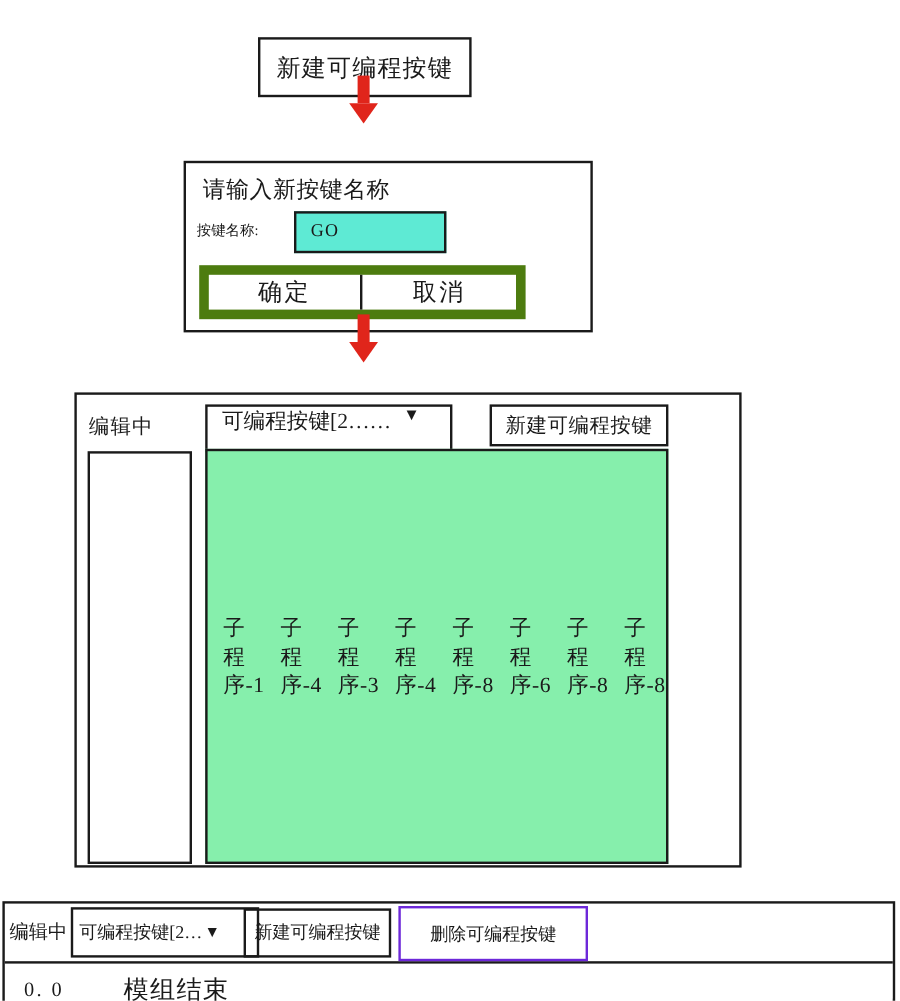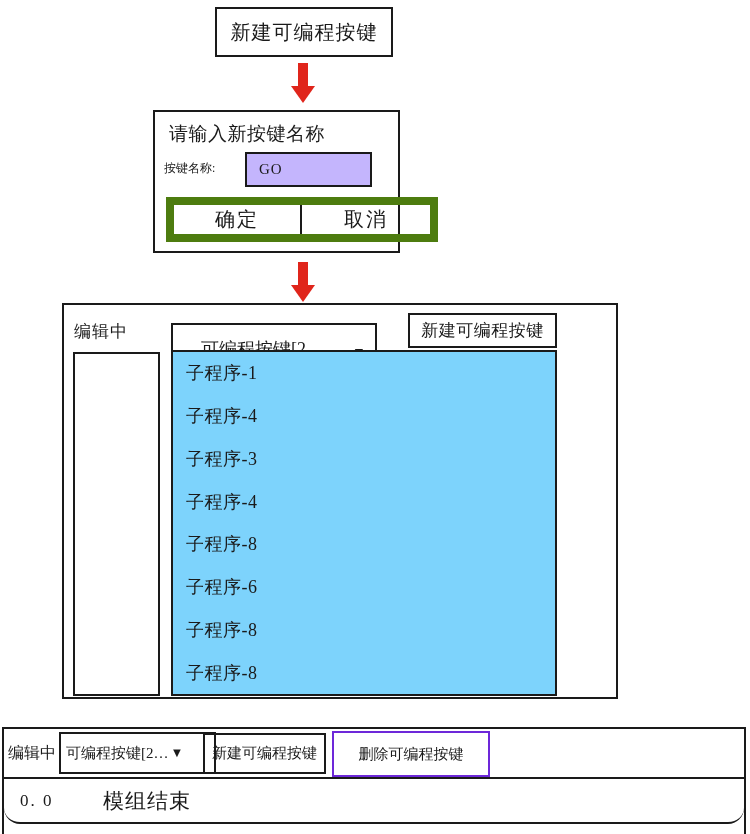--- a/index.html
+++ b/index.html
@@ -2,57 +2,57 @@
 <html><head>
 <meta charset="utf-8">
 <style>
   * { margin:0; padding:0; box-sizing:border-box; }
   html,body { width:750px; height:834px; background:#ffffff; overflow:hidden; }
   body {
     position:relative;
     font-family:"Liberation Serif","DejaVu Serif",serif;
     color:#1a1a1a;
   }
-  .abs { position:absolute; }
+  .abs { position:absolute;margin-top:24px; }
   .bordered { border:2px solid #1a1a1a; background:#fff; }
   .center { display:flex; align-items:center; justify-content:center; }
 
   
   .top-box { left:215px; top:7px; width:178px; height:50px; font-size:20px; letter-spacing:1px; }
 
   
   .arrow { position:absolute; width:24px; }
   .arrow .shaft { width:10px; height:23px; margin:0 auto; }
   .arrow .head { width:0; height:0; border-left:12px solid transparent; border-right:12px solid transparent; }
   .arrow1 { left:291px; top:63px; }
   .arrow2 { left:291px; top:262px; }
 
   
-  .dialog { left:153px; top:110px; width:247px; height:143px;padding-left:41px; }
+  .dialog { left:153px; top:110px; width:341px; height:143px;padding-left:41px; }
   .dialog-title { position:absolute; left:14px; top:9px; font-size:19px; letter-spacing:0.5px; }
   .name-label { position:absolute; left:9px; top:48px; font-size:12px; }
   .name-input { position:absolute; left:90px; top:40px; width:127px; height:35px;
     border:2px solid #1a1a1a; font-family:"Liberation Serif","DejaVu Serif",serif;
-    font-size:15px; letter-spacing:1px; padding-left:12px; color:#1a1a1a; background:#c4b5fd; outline:none; }
+    font-size:15px; letter-spacing:1px; padding-left:12px; color:#1a1a1a; background:#5eead4; outline:none; }
   .btn-box { position:absolute; left:11px; top:85px; width:272px; height:45px;
     border:8px solid #4d7c0f; display:grid; grid-template-columns:1fr 1fr; }
   .btn-cell { display:flex; align-items:center; justify-content:center; font-size:20px; letter-spacing:2px; cursor:default; }
   .btn-cell.ok { border-right:2px solid #1a1a1a; }
 
   
   .panel { left:62px; top:303px; width:556px; height:396px; }
   .panel-status { position:absolute; left:10px; top:15px; font-size:17px; letter-spacing:1px; }
-  .panel-dropdown { position:absolute; left:107px; top:18px; width:206px; height:40px;
-    border:2px solid #1a1a1a; display:flex; align-items:flex-end; padding-left:28px; font-size:18px; background:#fff; }
+  .panel-dropdown { position:absolute; left:107px; top:8px; width:206px; height:40px;
+    border:2px solid #1a1a1a; display:flex; align-items:flex-start; padding-left:12px; font-size:18px; background:#fff; }
   .panel-dropdown .caret { margin-left:10px; font-size:14px; }
   .panel-newbtn { position:absolute; left:344px; top:8px; width:149px; height:35px;
     border:2px solid #1a1a1a; font-size:17px; letter-spacing:0.5px; }
   .panel-leftbox { position:absolute; left:9px; top:47px; width:87px; height:344px; border:2px solid #1a1a1a; }
   .panel-list { position:absolute; left:107px; top:45px; width:386px; height:346px;
-    border:2px solid #1a1a1a; display:flex; flex-direction:column; background:#7dd3fc; }
+    border:2px solid #1a1a1a; display:flex; flex-direction:row; background:#86efac; }
   .panel-list .item { flex:1; display:flex; align-items:center; padding-left:13px; font-size:18px; letter-spacing:0.5px; }
 
   
   .toolbar { left:2px; top:727px; width:744px; height:140px; border:2px solid #1a1a1a; }
   .tb-row1 { position:relative; height:50px; border-bottom:2px solid #1a1a1a; }
   .tb-status { position:absolute; left:0; top:0; width:56px; height:100%;
     display:flex; align-items:center; justify-content:center; font-size:16px; }
   .tb-dropdown { position:absolute; left:55px; top:3px; width:157px; height:42px;
     border:2px solid #1a1a1a; display:flex; align-items:center; padding-left:5px; font-size:15px; }
   .tb-dropdown .caret { margin-left:2px; font-size:13px; }

